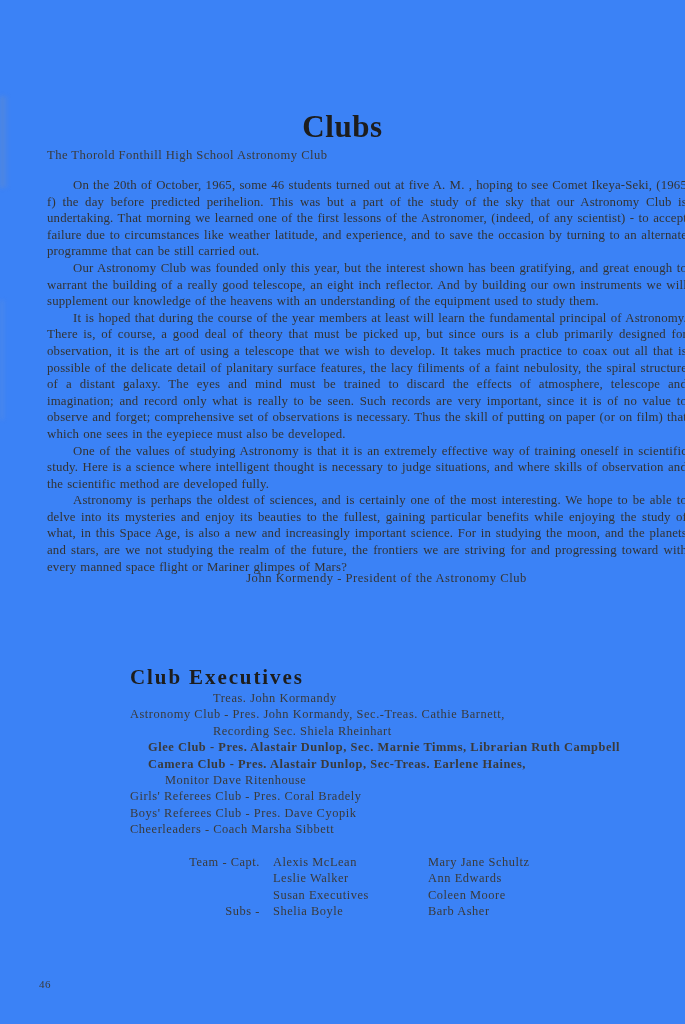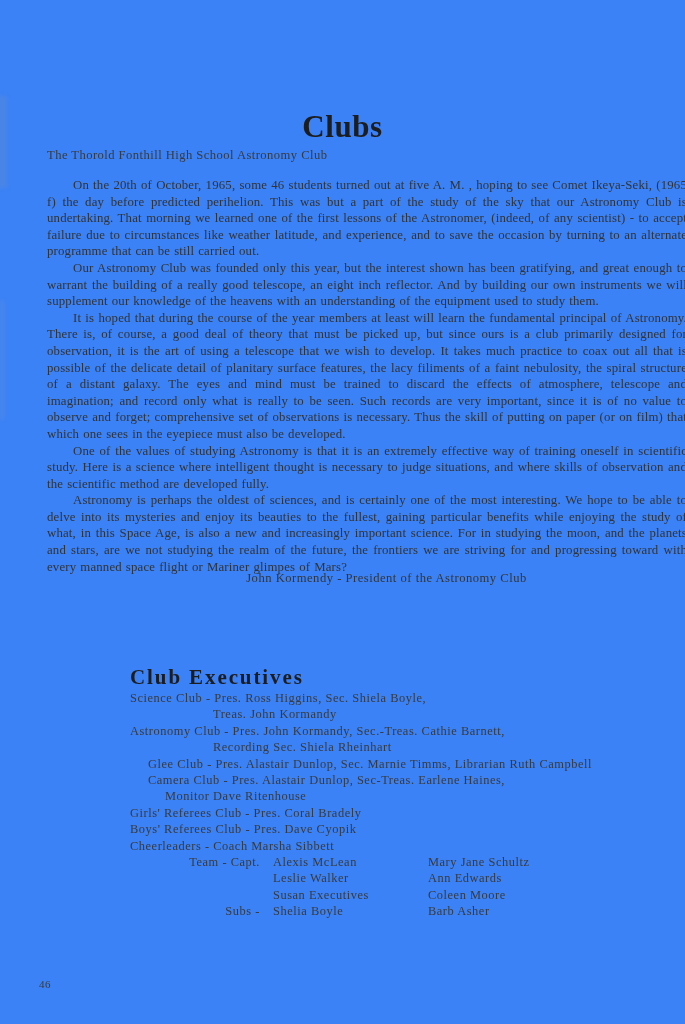--- a/index.html
+++ b/index.html
@@ -110,21 +110,21 @@
     width: 520px;
     font-size: 12.4px;
     line-height: 16.4px;
     letter-spacing: 0.55px;
     color: #3a3a3a;
     white-space: nowrap;
   }
   .exec-list .row { display: block; }
   .exec-list .row.indent-1 { padding-left: 83px; }
   .exec-list .row.indent-2 { padding-left: 35px; }
-  .exec-list .row.indent-3 { padding-left: 18px; }
+  .exec-list .row.indent-3 { padding-left: 18px; font-weight: bold; }
 
   .team-table {
     position: absolute;
     left: 130px;
     top: 854px;
     font-size: 12.4px;
     line-height: 16.4px;
     letter-spacing: 0.55px;
     color: #3a3a3a;
     border-collapse: collapse;
@@ -170,21 +170,20 @@
     <p>It is hoped that during the course of the year members at least will learn the fundamental principal of Astronomy. There is, of course, a good deal of theory that must be picked up, but since ours is a club primarily designed for observation, it is the art of using a telescope that we wish to develop. It takes much practice to coax out all that is possible of the delicate detail of planitary surface features, the lacy filiments of a faint nebulosity, the spiral structure of a distant galaxy. The eyes and mind must be trained to discard the effects of atmosphere, telescope and imagination; and record only what is really to be seen. Such records are very important, since it is of no value to observe and forget; comprehensive set of observations is necessary. Thus the skill of putting on paper (or on film) that which one sees in the eyepiece must also be developed.</p>
     <p>One of the values of studying Astronomy is that it is an extremely effective way of training oneself in scientific study. Here is a science where intelligent thought is necessary to judge situations, and where skills of observation and the scientific method are developed fully.</p>
     <p>Astronomy is perhaps the oldest of sciences, and is certainly one of the most interesting. We hope to be able to delve into its mysteries and enjoy its beauties to the fullest, gaining particular benefits while enjoying the study of what, in this Space Age, is also a new and increasingly important science. For in studying the moon, and the planets and stars, are we not studying the realm of the future, the frontiers we are striving for and progressing toward with every manned space flight or Mariner glimpes of Mars?</p>
   </div>
 
   <div class="signature">John Kormendy - President of the Astronomy Club</div>
 
   <h2 class="exec-title">Club Executives</h2>
 
   <div class="exec-list">
-      <span class="row">Science Club - Pres. Ross Higgins, Sec. Shiela Boyle,</span>
       <span class="row indent-1">Treas. John Kormandy</span>
       <span class="row">Astronomy Club - Pres. John Kormandy, Sec.-Treas. Cathie Barnett,</span>
       <span class="row indent-1">Recording Sec. Shiela Rheinhart</span>
       <span class="row indent-3">Glee Club - Pres. Alastair Dunlop, Sec. Marnie Timms, Librarian Ruth Campbell</span>
       <span class="row indent-3">Camera Club - Pres. Alastair Dunlop, Sec-Treas. Earlene Haines,</span>
       <span class="row indent-2">Monitor Dave Ritenhouse</span>
       <span class="row">Girls' Referees Club - Pres. Coral Bradely</span>
       <span class="row">Boys' Referees Club - Pres. Dave Cyopik</span>
       <span class="row">Cheerleaders - Coach Marsha Sibbett</span>
     </div>

